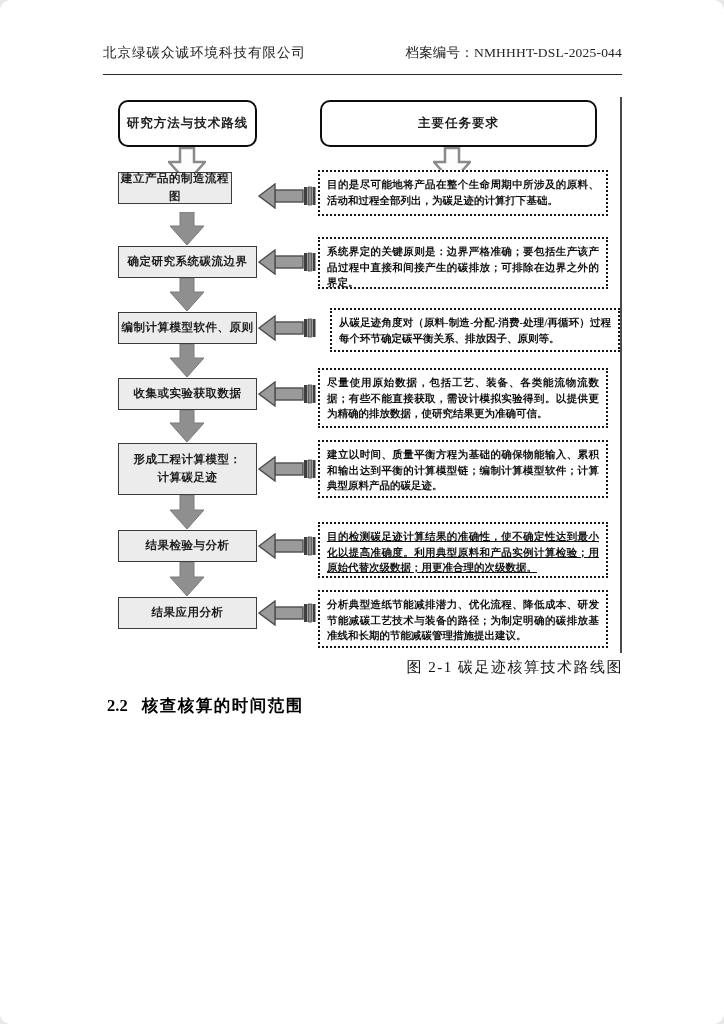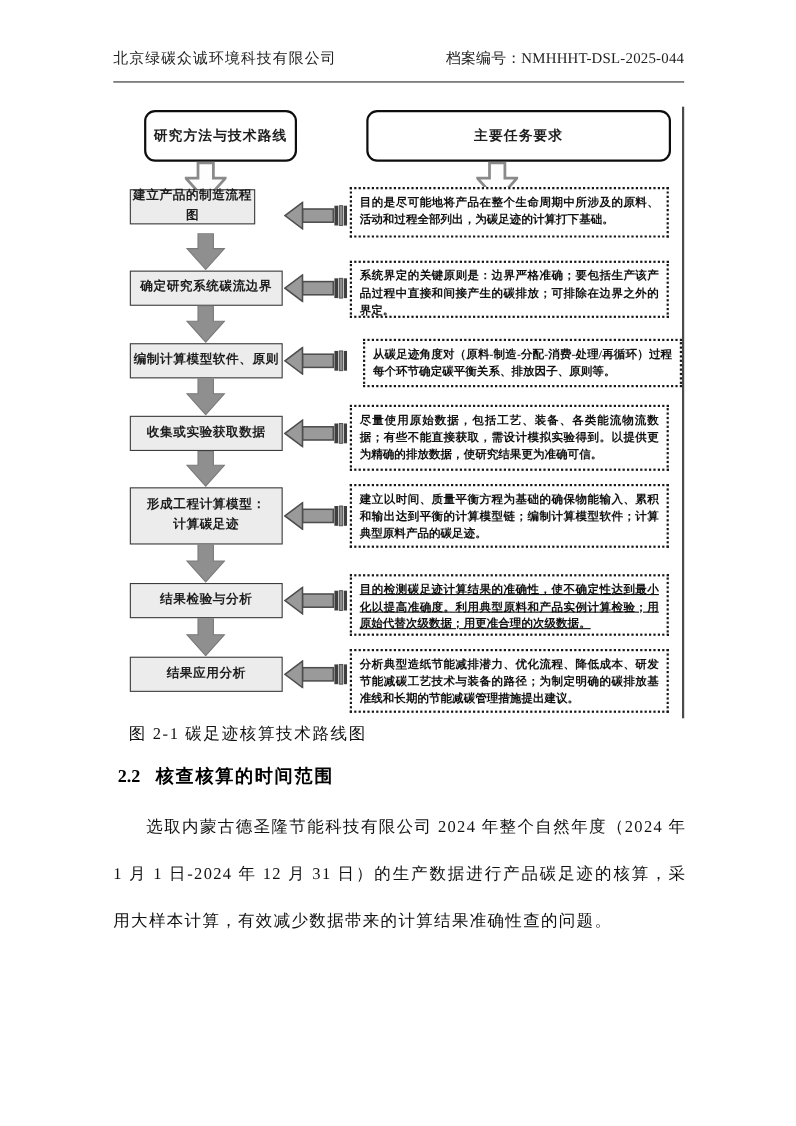--- a/index.html
+++ b/index.html
@@ -1,53 +1,54 @@
 <!DOCTYPE html>
 <html><head>
 <meta charset="utf-8">
 <style>
   * { margin:0; padding:0; box-sizing:border-box; }
   html,body { background:#e8e8e8; }
   .page {
     position:relative; width:724px; height:1024px; margin:0 auto;
     background:#ffffff; overflow:hidden; color:#1d1d1d;
     font-family:"Liberation Serif","DejaVu Serif",serif;
+    border-radius:11px;
   }
   
   .doc-header {
     position:absolute; left:103px; top:44px; width:519px; height:31px;
     border-bottom:1.5px solid #2a2a2a;
     display:flex; justify-content:space-between; align-items:flex-start;
     font-size:13.5px; letter-spacing:1px; color:#222;
   }
   .doc-header .fileno { letter-spacing:0.2px; }
   
   .fc-el { position:absolute; }
   .hbox {
     border:2.5px solid #0d0d0d; border-radius:10px; background:#fff;
     display:flex; align-items:center; justify-content:center;
-    font-weight:bold; font-size:12.5px; letter-spacing:1px;margin-left:13px;
+    font-weight:bold; font-size:12.5px; letter-spacing:1px;
   }
   .pbox {
     border:1.5px solid #3c3c3c; background:#ececec;
     display:flex; align-items:center; justify-content:center;
     font-weight:bold; font-size:11.5px; letter-spacing:0.5px;
     text-align:center; white-space:pre-line; line-height:1.55;
   }
   .dbox {
     border:2px dotted #161616; background:#fff;
     font-size:10.5px; font-weight:600; line-height:15.5px;
     padding:5px 7px; text-align:justify; color:#111;
   }
   .vline { width:2px; background:#4a4a4a; }
   svg { display:block; }
   
   .caption {
-    position:absolute; left:117px; top:658px; width:520px;
-    text-align:left; font-size:15px; letter-spacing:1.5px; color:#111;
+    position:absolute; left:103px; top:658px; width:520px;
+    text-align:right; font-size:15px; letter-spacing:1.5px; color:#111;
   }
   .sec-head {
     position:absolute; left:107px; top:695px;
     font-size:16.5px; font-weight:bold; letter-spacing:1.5px; color:#000;
   }
   .sec-head .num { margin-right:14px; letter-spacing:0; }
   .body-par {
     position:absolute; left:103px; top:731px; width:521px;
     font-size:15px; line-height:43px; text-align:justify;
     text-indent:2em; letter-spacing:1.2px; color:#111;
@@ -167,16 +168,15 @@
 
     <div class="fc-el vline" style="left:620px;top:97px;height:556px;"></div>
   </div>
 
   <div class="caption">图 2-1  碳足迹核算技术路线图</div>
 
   <div class="sec-head">
     <span class="num">2.2</span><span>核查核算的时间范围</span>
   </div>
 
-  <div class="body-par">选取内蒙古德圣隆节能科技有限公司 2024 年整个自然年度（2024 年 1 月 1 日-2024 年 12 月 31 日）的生产数据进行产品碳足迹的核算，采用大样本计算，有效减少数据带来的计算结果准确性查的问题。</div>
 
 
 </div>
 
 </body></html>

